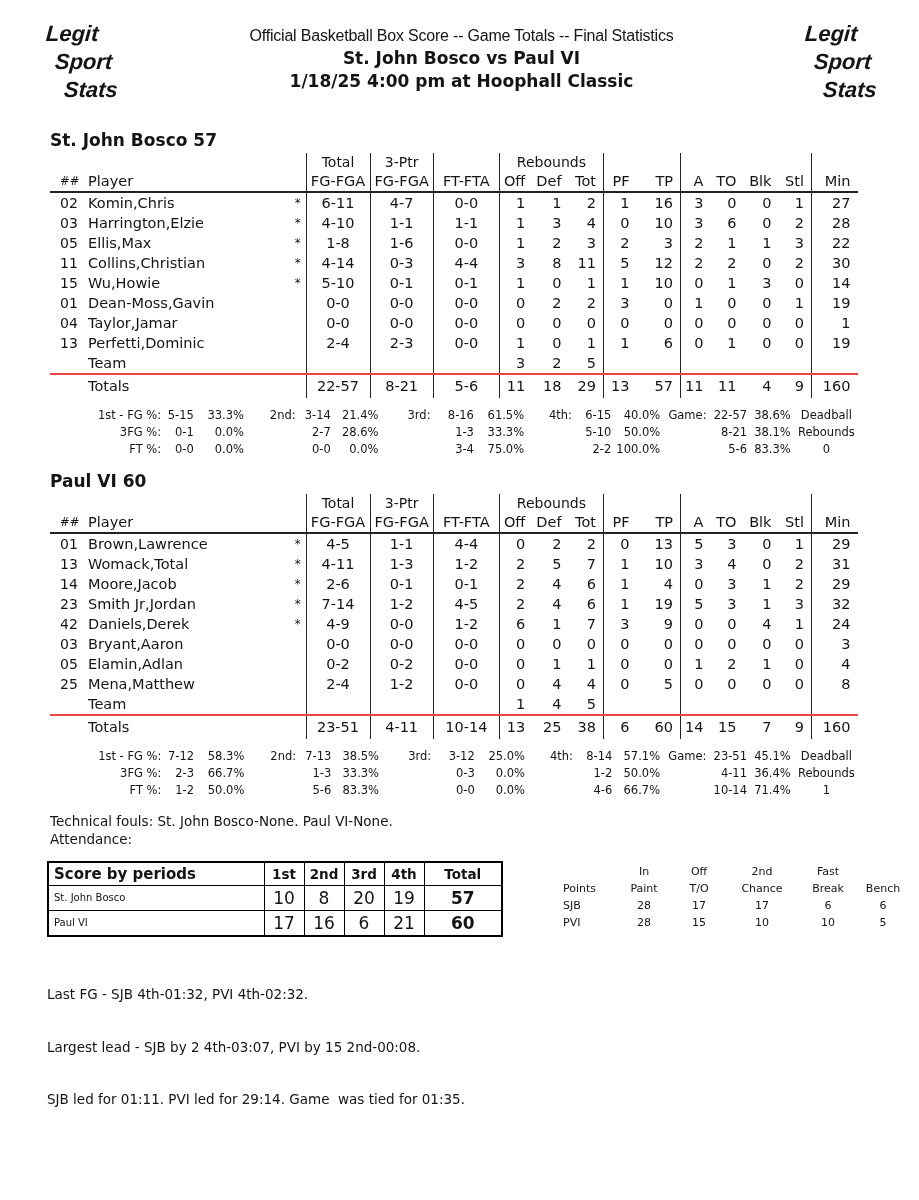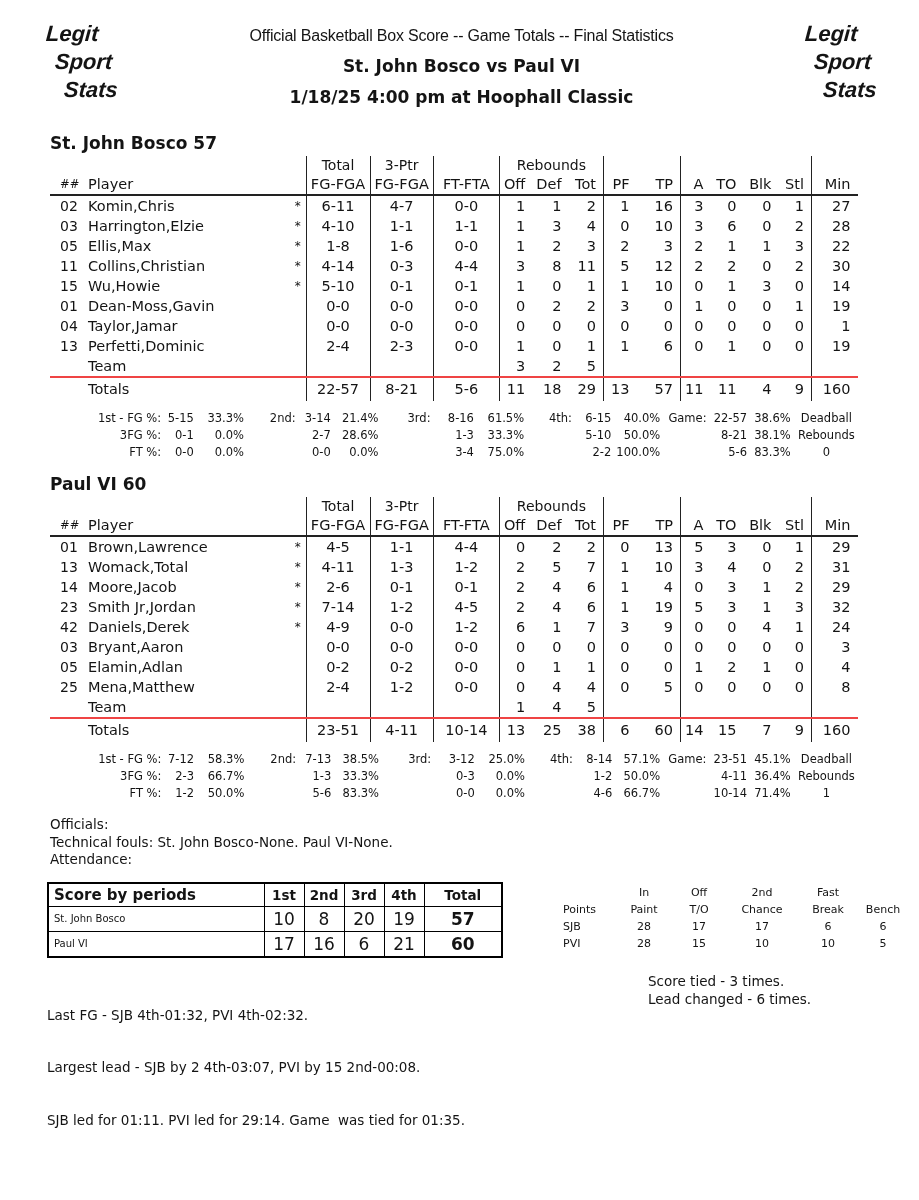--- a/index.html
+++ b/index.html
@@ -6,21 +6,21 @@
   body{width:919px;height:1200px;font-family:"DejaVu Sans",sans-serif;color:#141414;}
   .sheet{position:relative;width:919px;height:1200px;overflow:hidden;background:#fff;}
 
   
   .top{display:flex;justify-content:space-between;align-items:flex-start;padding:20px 40px 0 44px;}
   .brand{font-family:"Liberation Sans",sans-serif;font-style:italic;font-weight:700;font-size:22px;line-height:28px;transform:skewX(-4deg);white-space:nowrap;}
   .brand .l2{padding-left:11px;}
   .brand .l3{padding-left:22px;}
   .titles{text-align:center;padding-top:7px;}
   .title-line1{font-family:"Liberation Sans",sans-serif;font-size:16px;letter-spacing:-0.2px;}
-  .title-line2,.title-line3{font-weight:700;font-size:17px;margin-top:11px;}
+  .title-line2,.title-line3{font-weight:700;font-size:17px;margin-top:3px;}
 
   
   .team-head{margin:26px 0 3px 50px;font-size:17px;font-weight:700;}
   .team-head.second{margin-top:13px;}
 
   
   table.box{border-collapse:collapse;margin-left:50px;font-size:14.5px;table-layout:fixed;}
   .box td{padding:0 4px;height:20px;line-height:20px;white-space:nowrap;overflow:hidden;}
   .box tr.grp td{height:18px;line-height:18px;font-size:14px;}
   .box tr.hdr td{border-bottom:2px solid #222;}
@@ -735,21 +735,20 @@
         </tbody>
     </table>
     <div class="deadball">
       <div>Deadball</div>
       <div>Rebounds</div>
       <div>1</div>
     </div>
   </div>
 
   <div class="notes1">
-    <div>Officials:</div>
     <div>Technical fouls: St. John Bosco-None. Paul VI-None.</div>
     <div>Attendance:</div>
   </div>
 
   <div class="bottom">
     <div class="bottom-left">
       <table class="score">
         <colgroup>
             <col style="width:216px">
             <col style="width:40px">
@@ -837,20 +836,16 @@
             <tr>
               <td class="lft">PVI</td>
               <td>28</td>
               <td>15</td>
               <td>10</td>
               <td>10</td>
               <td>5</td>
             </tr>
           </tbody>
       </table>
-      <div class="tied">
-        <div>Score tied - 3 times.</div>
-        <div>Lead changed - 6 times.</div>
-      </div>
     </div>
   </div>
 
 </div>
 
 </body></html>

